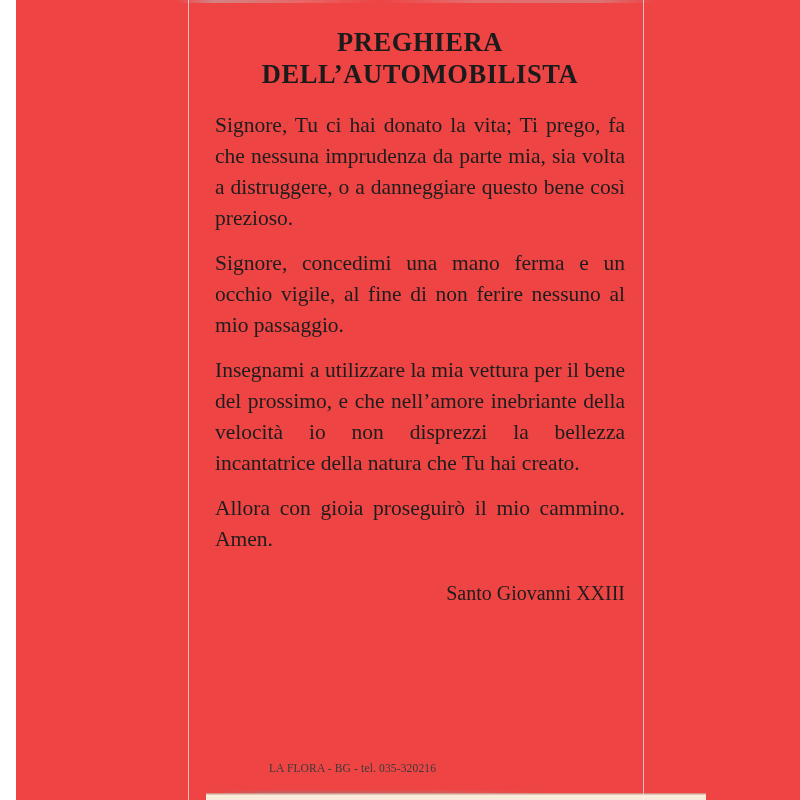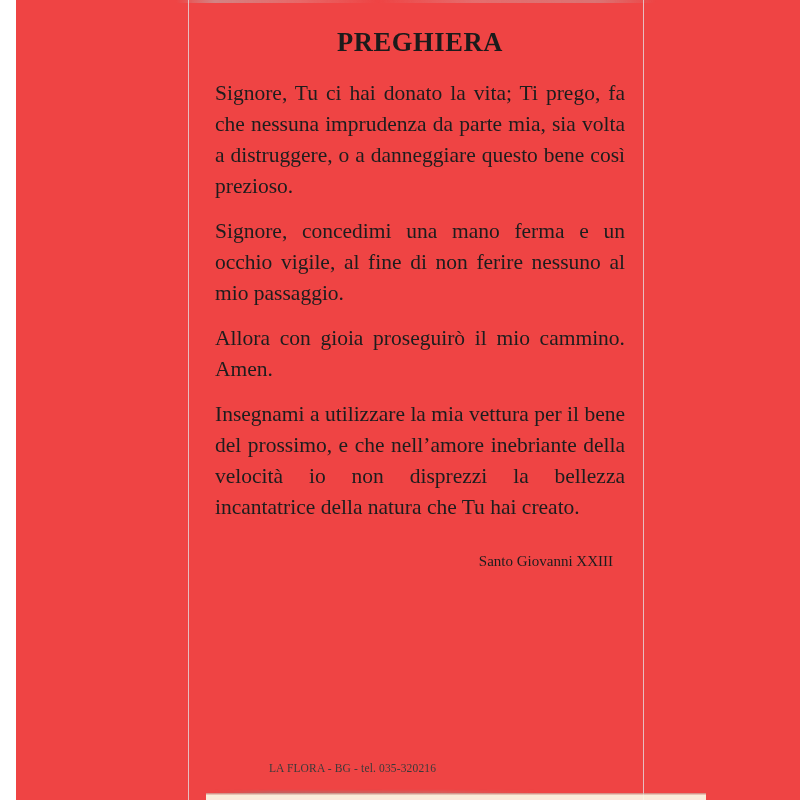--- a/index.html
+++ b/index.html
@@ -124,23 +124,23 @@
     font-size: 21.5px;
     line-height: 31px;
     color: #1d1d1d;
     hyphens: none;
   }
   .prayer-paragraph:last-child {
     margin-bottom: 0;
   }
 
   .attribution {
-    margin: 25px 12px 0 0;
+    margin: 25px 0 0 0;
     text-align: right;
-    font-size: 15px;
+    font-size: 20px;
     line-height: 26px;
     color: #1d1d1d;
   }
 
   .footer {
     position: absolute;
     left: 0;
     top: 761px;
     width: 673px;
     text-align: center;
@@ -156,27 +156,28 @@
 <div class="card">
 
   <div class="scan-top-smudge"></div>
   <div class="sheet-edge-left"></div>
   <div class="sheet-edge-right"></div>
 
   <div class="content">
 
     <h1 class="title">
       <span class="title-line">PREGHIERA</span>
+      <span class="title-line">DELL’AUTOMOBILISTA</span>
     </h1>
 
     <div class="prayer-body">
       <p class="prayer-paragraph">Signore, Tu ci hai donato la vita; Ti prego, fa che nessuna imprudenza da parte mia, sia volta a distruggere, o a danneggiare questo bene così prezioso.</p>
       <p class="prayer-paragraph">Signore, concedimi una mano ferma e un occhio vigile, al fine di non ferire nessuno al mio passaggio.</p>
+      <p class="prayer-paragraph">Insegnami a utilizzare la mia vettura per il bene del prossimo, e che nell’amore inebriante della velocità io non disprezzi la bellezza incantatrice della natura che Tu hai creato.</p>
       <p class="prayer-paragraph">Allora con gioia proseguirò il mio cammino. Amen.</p>
-      <p class="prayer-paragraph">Insegnami a utilizzare la mia vettura per il bene del prossimo, e che nell’amore inebriante della velocità io non disprezzi la bellezza incantatrice della natura che Tu hai creato.</p>
     </div>
 
     <p class="attribution">Santo Giovanni XXIII</p>
 
   </div>
 
   <div class="footer">LA FLORA - BG - tel. 035-320216</div>
 
   <div class="under-card-strip-shadow"></div>
   <div class="under-card-strip"></div>

